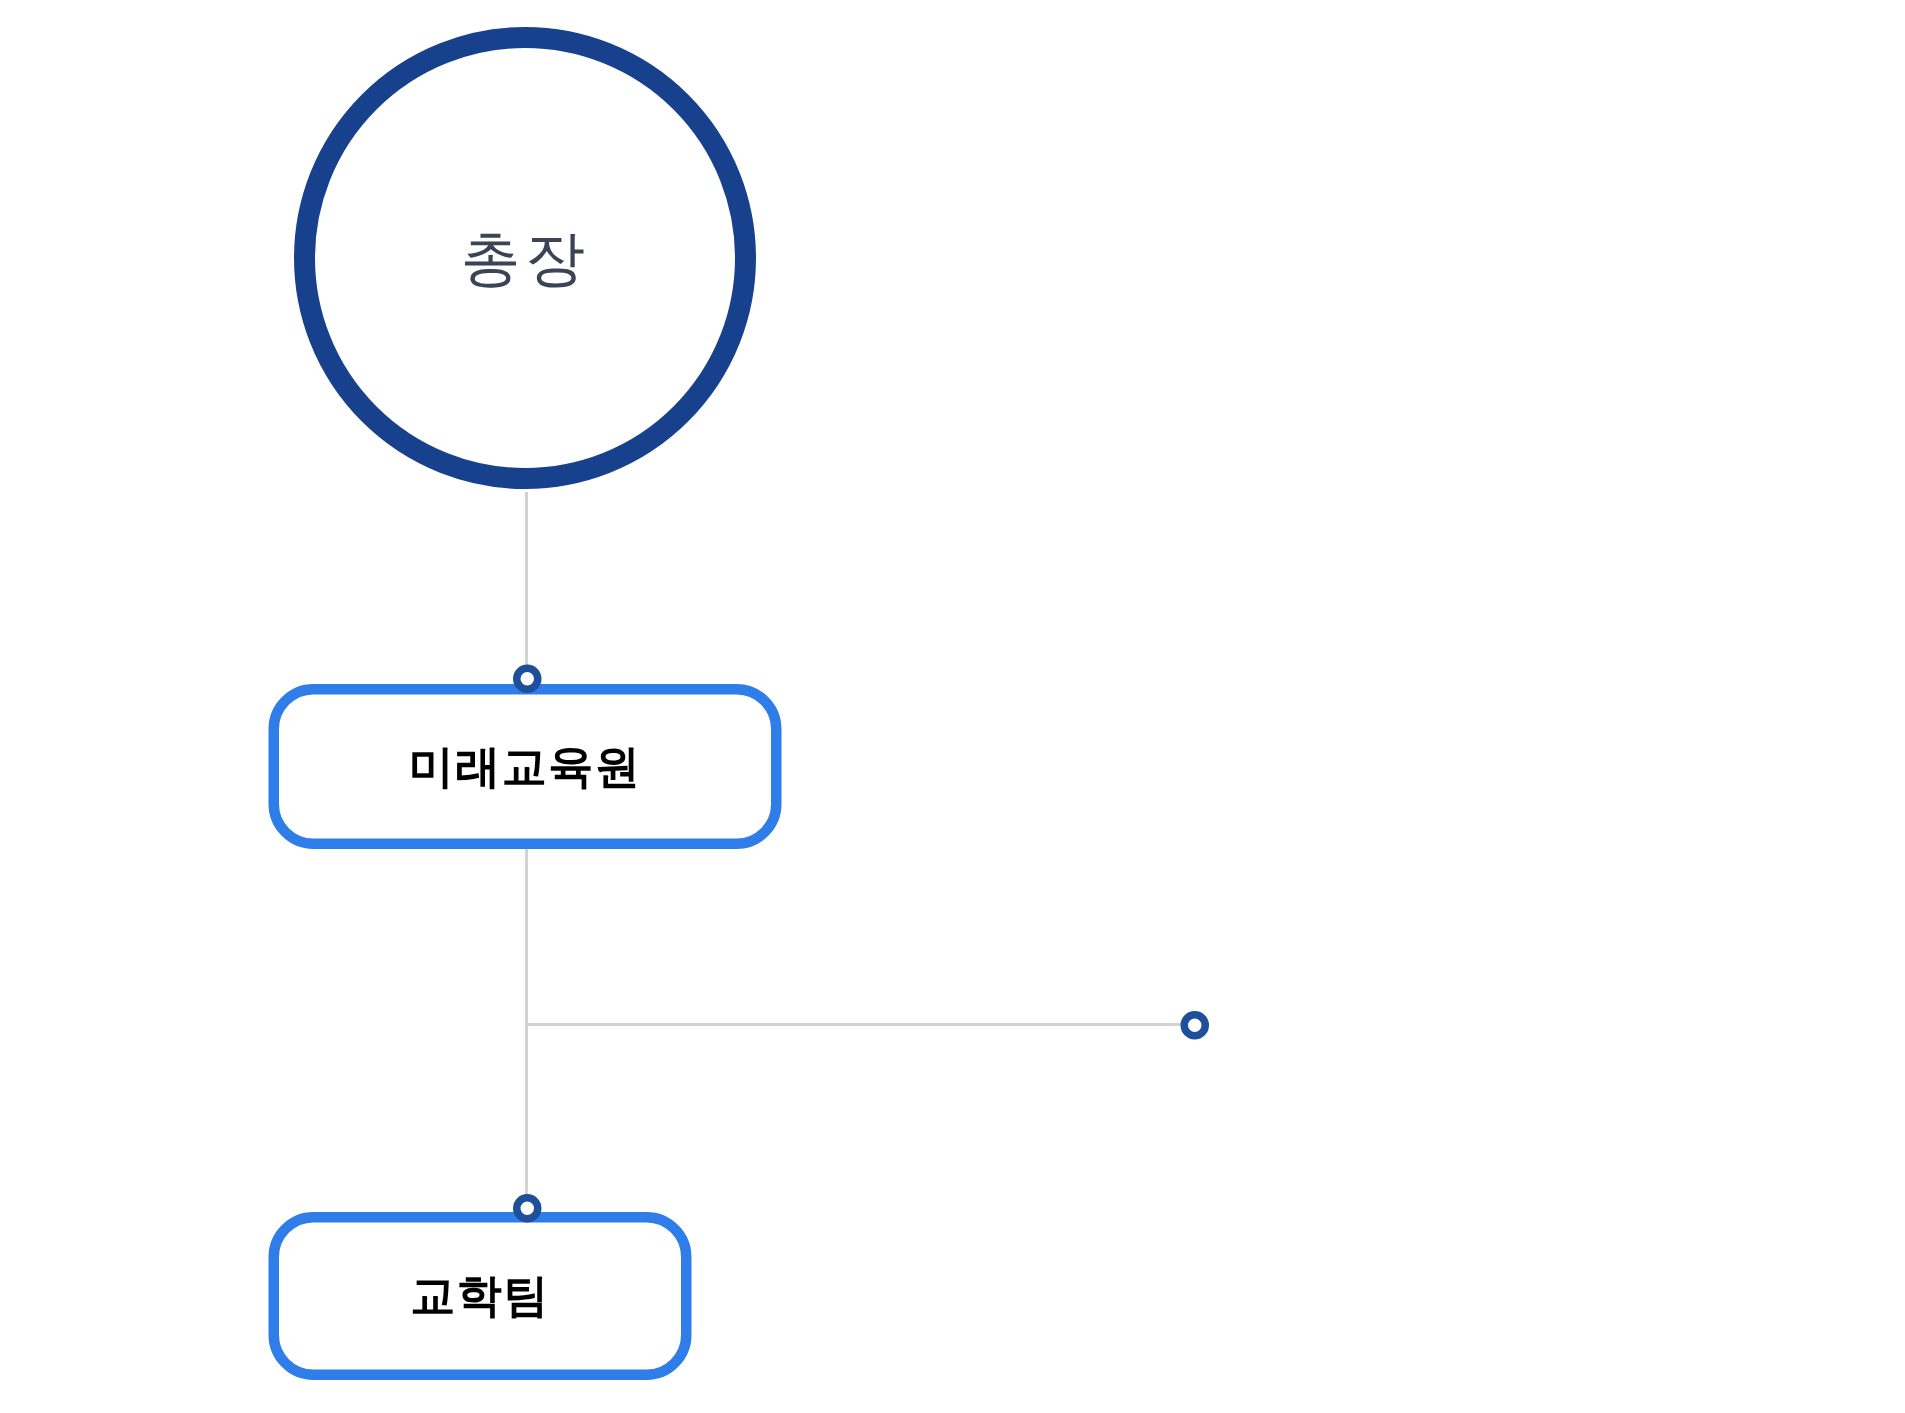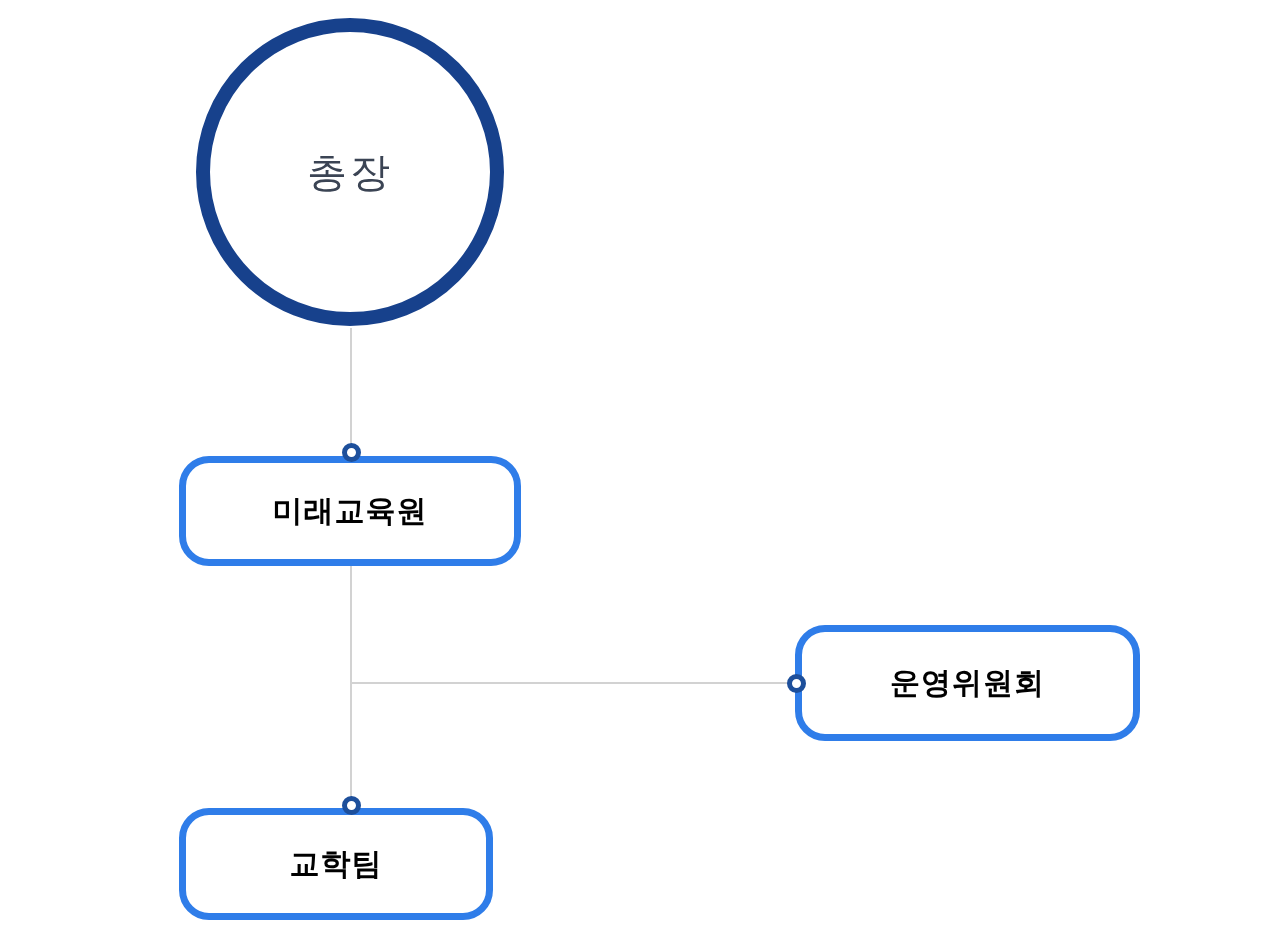--- a/index.html
+++ b/index.html
@@ -59,21 +59,21 @@
     justify-content: center;
   }
   .node-box .label {
     font-size: 30px;
     font-weight: bold;
     letter-spacing: 1px;
     color: var(--box-text);
   }
   #node-mirae     { left: 179px; top: 456px; width: 342px; height: 110px; }
   #node-committee { left: 795px; top: 625px; width: 345px; height: 116px; }
-  #node-team      { left: 179px; top: 808px; width: 314px; height: 112px; }
+  #node-team      { left: 179px; top: 808px; width: 282px; height: 112px; }
   .dot {
     position: absolute;
     width: 19px; height: 19px;
     border: 5px solid var(--dot-ring);
     border-radius: 50%;
     background: #ffffff;
     z-index: 3;
   }
   #dot-mirae     { left: 342px; top: 443px; }
   #dot-committee { left: 787px; top: 674px; }
@@ -89,23 +89,20 @@
   <div class="edge h" id="edge-branch-committee"></div>
 
   <div class="node-circle" id="node-president">
     <span class="label">총장</span>
   </div>
 
   <div class="node-box" id="node-mirae">
     <span class="label">미래교육원</span>
   </div>
 
-  <div class="node-box" id="node-committee">
-    <span class="label">운영위원회</span>
-  </div>
 
   <div class="node-box" id="node-team">
     <span class="label">교학팀</span>
   </div>
 
   <div class="dot" id="dot-mirae"></div>
   <div class="dot" id="dot-committee"></div>
   <div class="dot" id="dot-team"></div>
 
 </div>

